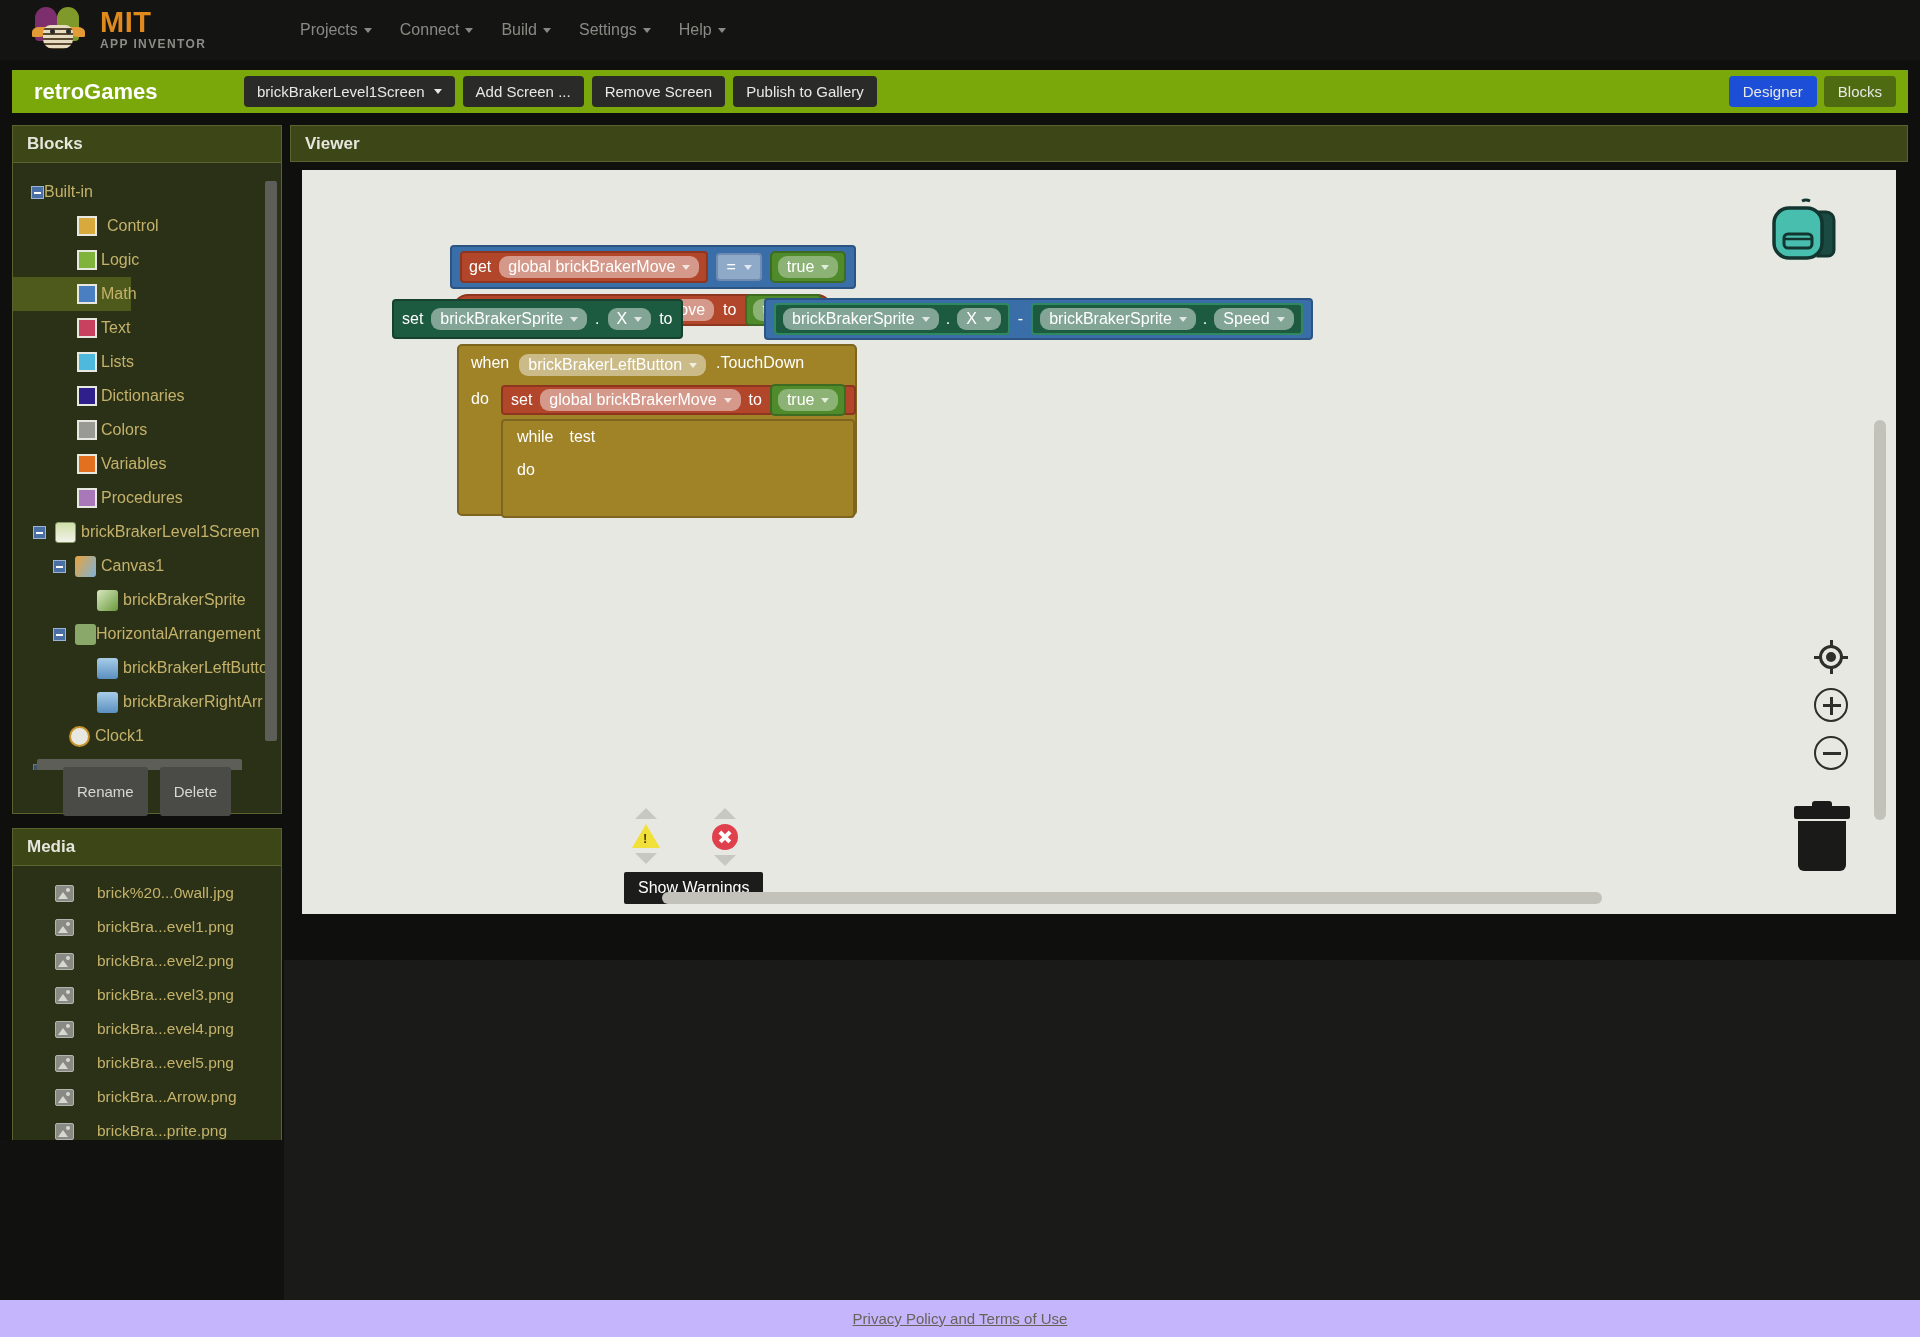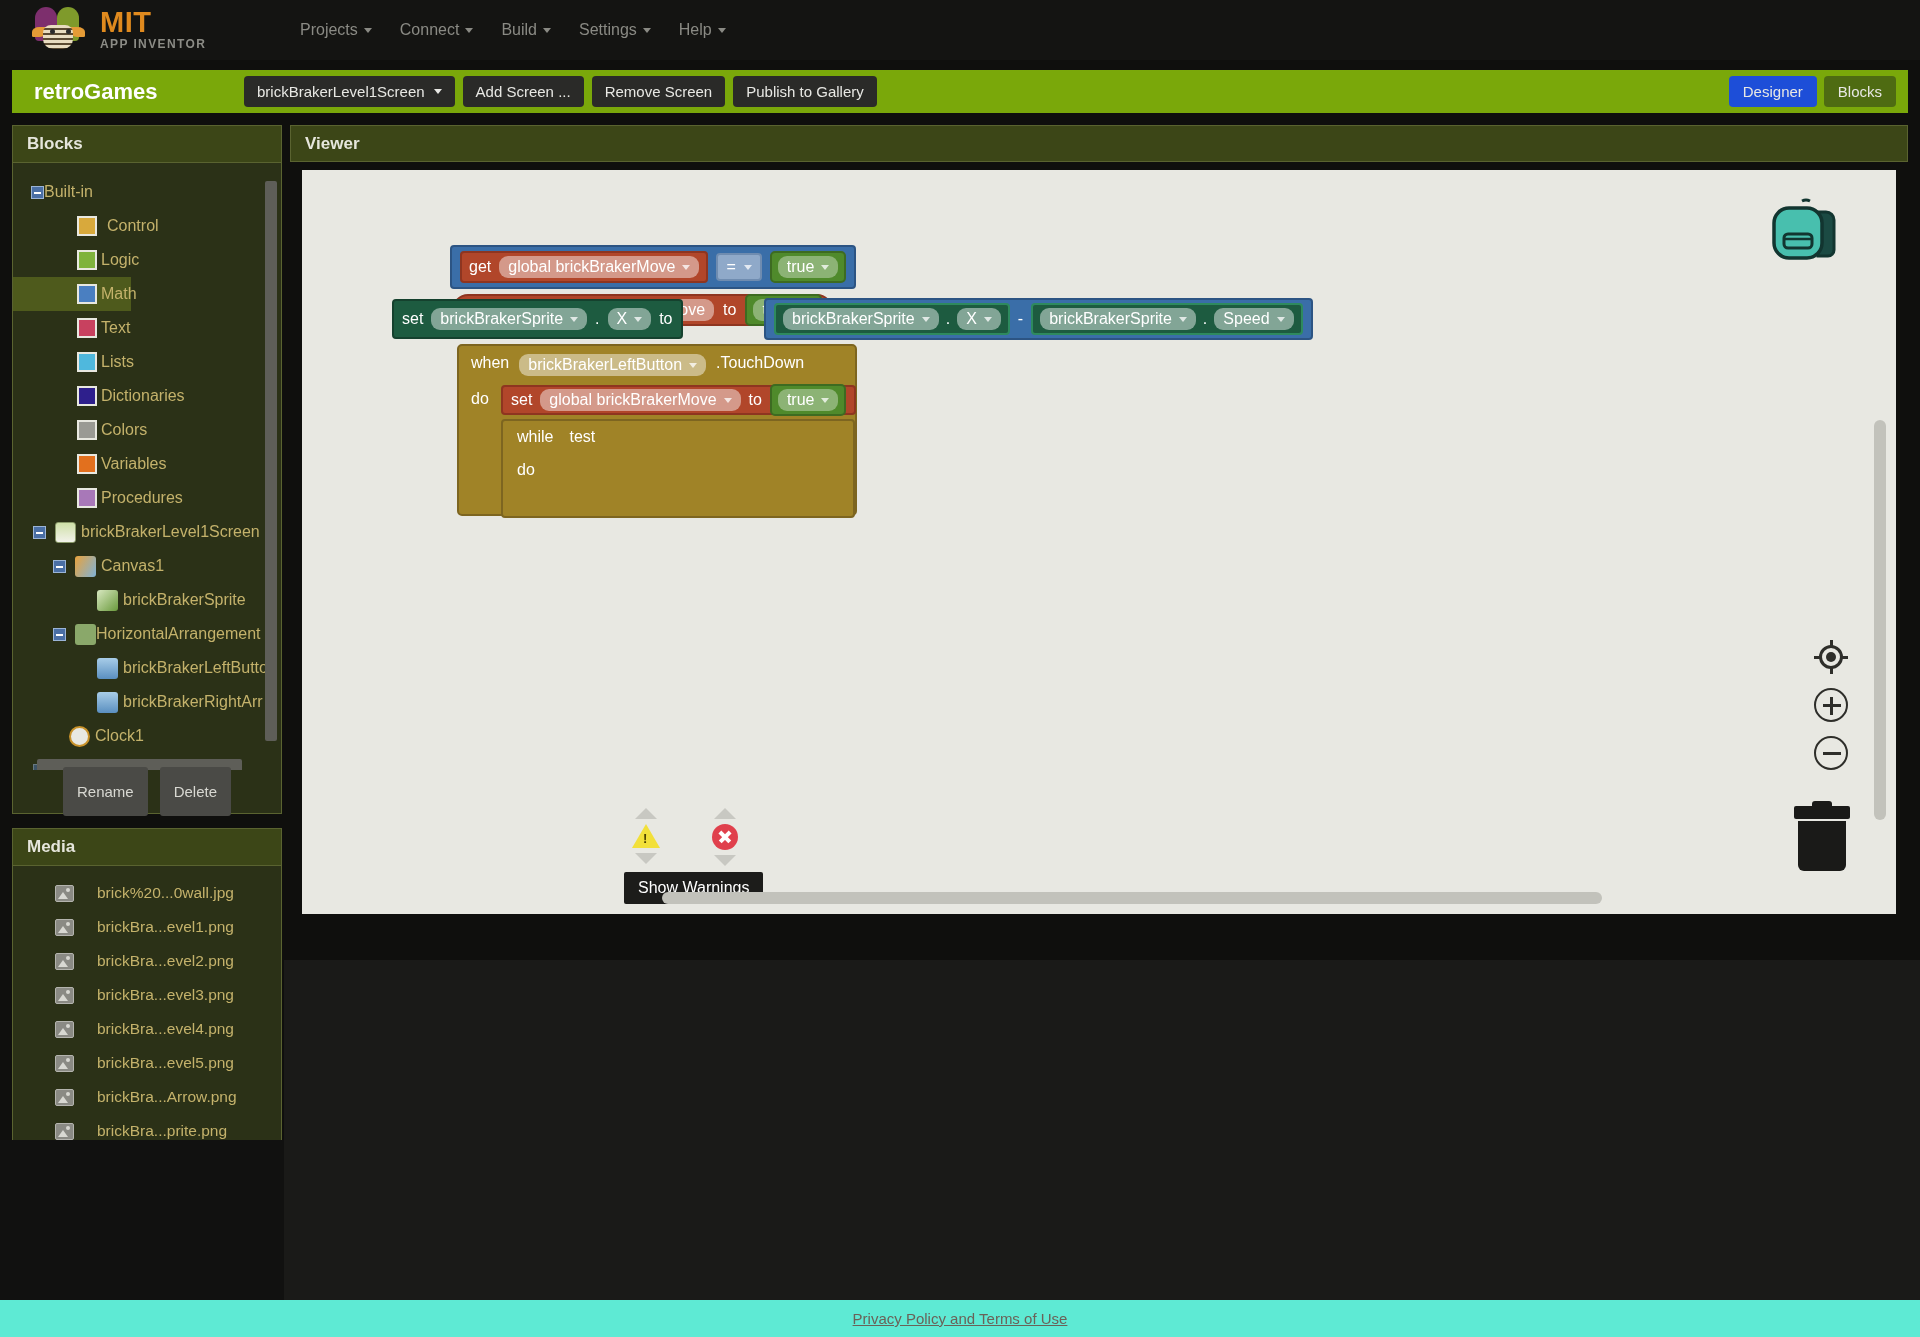--- a/index.html
+++ b/index.html
@@ -210,21 +210,21 @@
     font-size:16px; padding:7px 14px; border-radius:2px; cursor:pointer;
   }
 
   .ws-scroll-h { position:absolute; left:360px; bottom:10px; width:940px; height:12px; background:#c2c2bb; border-radius:6px; }
   .ws-scroll-v { position:absolute; right:10px; top:250px; width:12px; height:400px; background:#c2c2bb; border-radius:6px; }
 
   
   .footer {
     position: absolute; left: 0; bottom: 0; width: 1920px; height: 37px;
     display: flex; align-items: center; justify-content: center;
-    background: #5eead4;
+    background: #c4b5fd;
   }
   .footer a { color: #6a6258; font-size: 15px; text-decoration: underline; }
   .dark-bottom { position:absolute; left:284px; top:960px; width:1636px; height:340px; background:#1a1a18; }
   .dark-left { position:absolute; left:0; top:1140px; width:284px; height:160px; background:#111110; }
 </style>
 </head>
 <body>
 
 <div class="topnav">
   <div class="logo-wrap">

